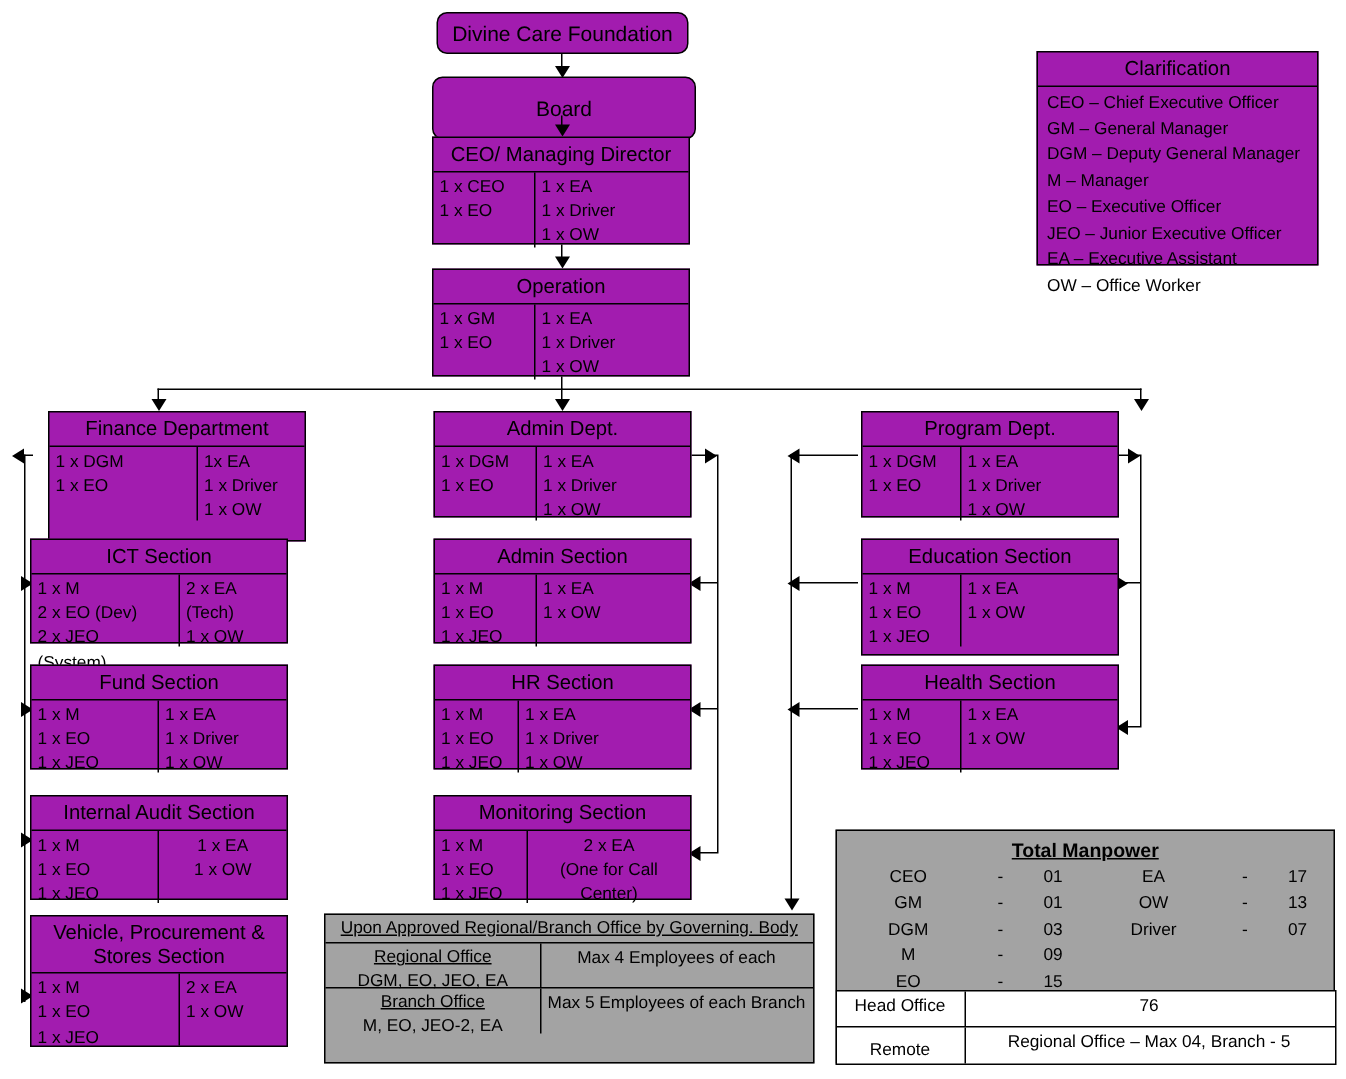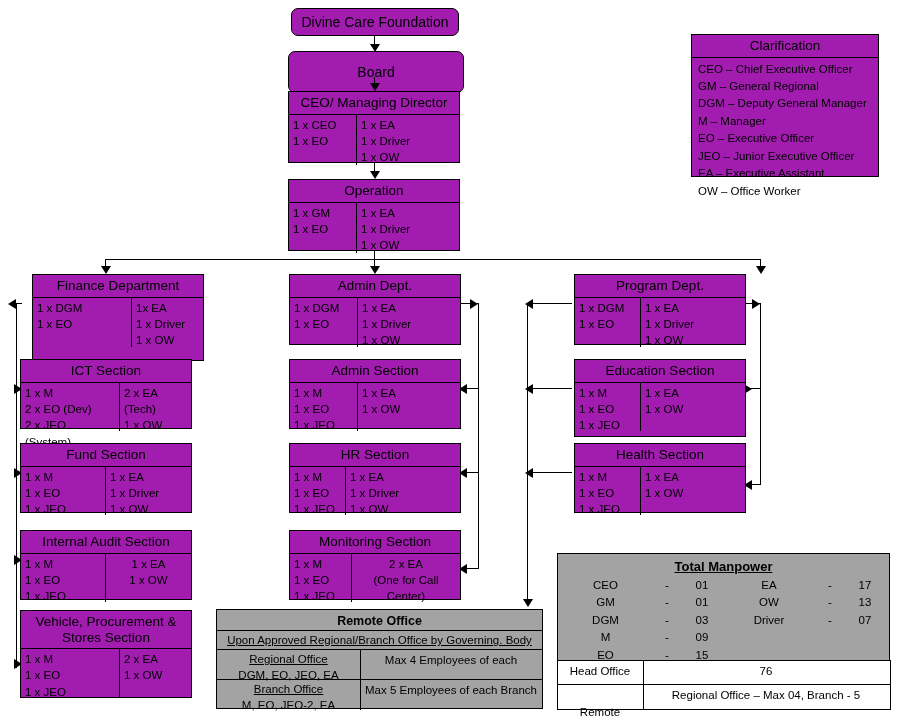--- a/index.html
+++ b/index.html
@@ -104,21 +104,21 @@
   <div class="arr arr-d" style="left:101px;top:266px;"></div>
   <div class="ln vl" style="left:374px;top:259px;height:11px;"></div>
   <div class="arr arr-d" style="left:370px;top:266px;"></div>
   <div class="ln vl" style="left:760px;top:259px;height:11px;"></div>
   <div class="arr arr-d" style="left:756px;top:266px;"></div>
 
   <div class="box" style="left:691px;top:34px;width:188px;height:143px;">
     <div class="hdr sep">Clarification</div>
     <div class="clar-list">
       <div>CEO – Chief Executive Officer</div>
-      <div>GM – General Regional</div>
+      <div>GM – General Manager</div>
       <div>DGM – Deputy General Manager</div>
       <div>M   – Manager</div>
       <div>EO  – Executive Officer</div>
       <div>JEO – Junior  Executive Officer</div>
       <div>EA  – Executive Assistant</div>
       <div>OW – Office Worker</div>
     </div>
   </div>
 
   <div class="arr arr-l" style="left:8px;top:299px;"></div>
@@ -336,23 +336,20 @@
         <div>1 x JEO</div>
       </div>
       <div class="col" style="width:104px;">
         <div>1 x EA</div>
         <div>1 x OW</div>
       </div>
     </div>
   </div>
 
   <div class="tbl" style="left:216px;top:609px;width:327px;height:100px;">
-    <div class="trow" style="height:21px;">
-      <div class="tcell b" style="width:100%;padding-top:3px;font-size:12.5px;">Remote Office</div>
-    </div>
     <div class="trow" style="height:19px;">
       <div class="tcell u" style="width:100%;font-size:11.5px;">Upon Approved Regional/Branch Office by Governing. Body</div>
     </div>
     <div class="trow" style="height:30px;">
       <div class="tcell bd" style="width:144px;">
         <div class="u">Regional Office</div>
         <div>DGM, EO, JEO, EA</div>
       </div>
       <div class="tcell" style="width:180px;padding-top:3px;">Max 4 Employees of each</div>
     </div>
@@ -409,19 +406,19 @@
         <div class="mp-b">-</div>
         <div class="mp-c">10</div>
       </div>
     </div>
     <div style="position:absolute;left:-1.5px;right:-1.5px;bottom:-1.5px;border:1.5px solid #000;background:#fff;">
       <div class="trow" style="height:24px;">
         <div class="tcell bd" style="width:86px;padding-top:3px;">Head Office</div>
         <div class="tcell" style="width:245px;padding-top:3px;">76</div>
       </div>
       <div class="trow" style="height:24px;">
-        <div class="tcell bd" style="width:86px;padding-top:20px;">Remote</div>
+        <div class="tcell bd" style="width:86px;padding-top:8px;">Remote</div>
         <div class="tcell" style="width:245px;padding-top:3px;">Regional Office – Max 04, Branch - 5</div>
       </div>
     </div>
   </div>
 
 </div>
 
 </body></html>

